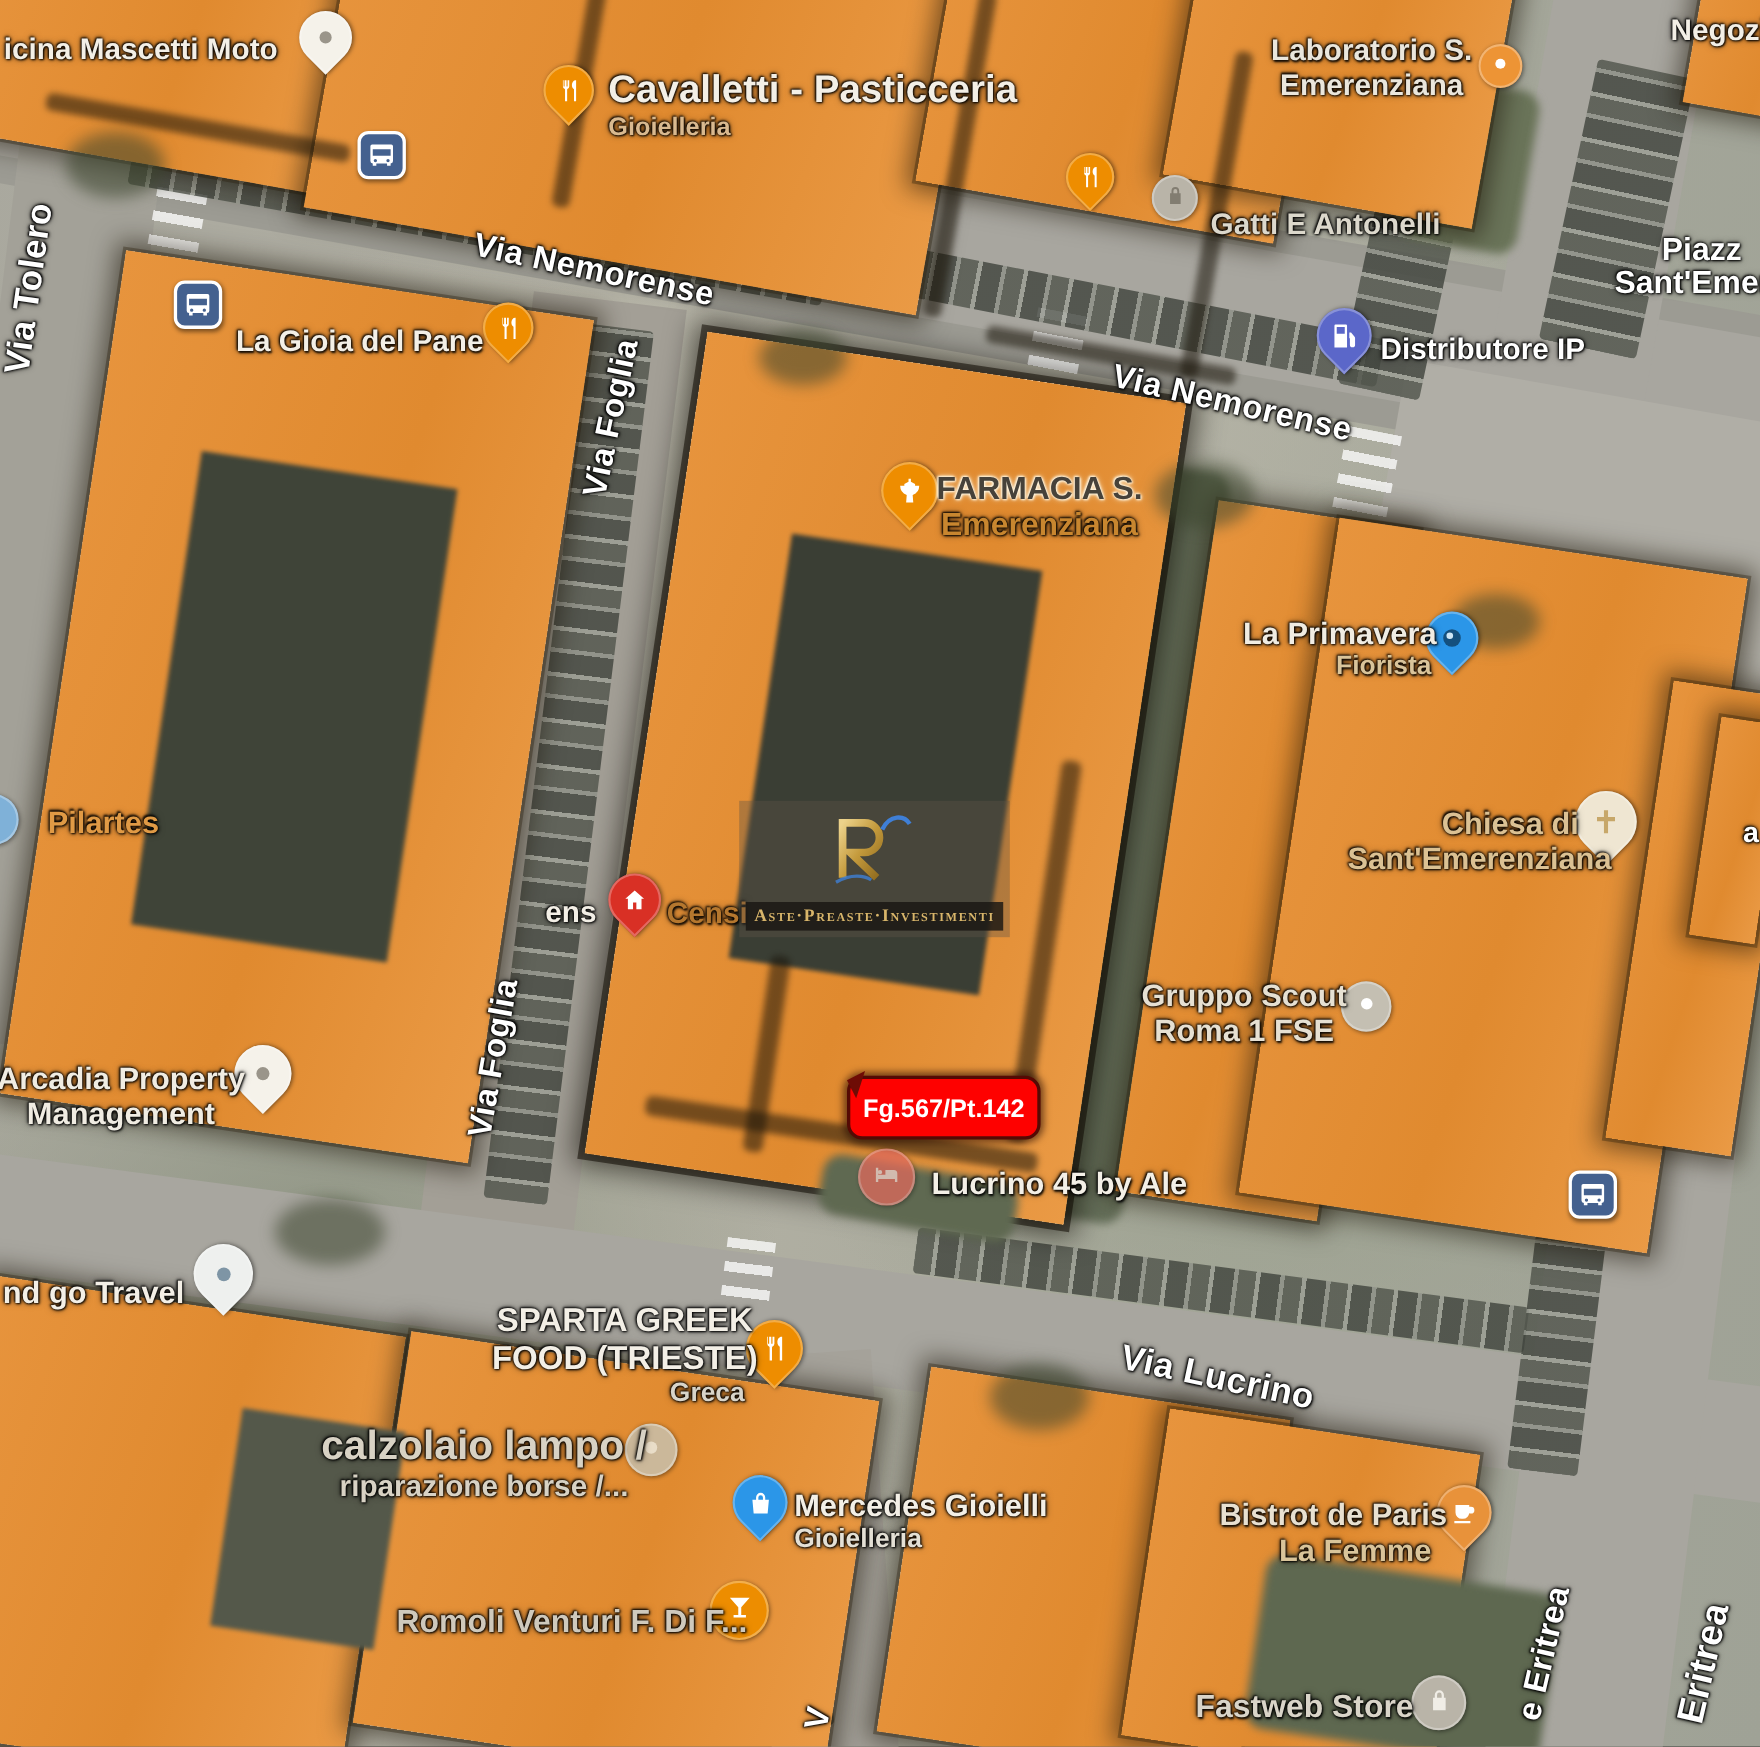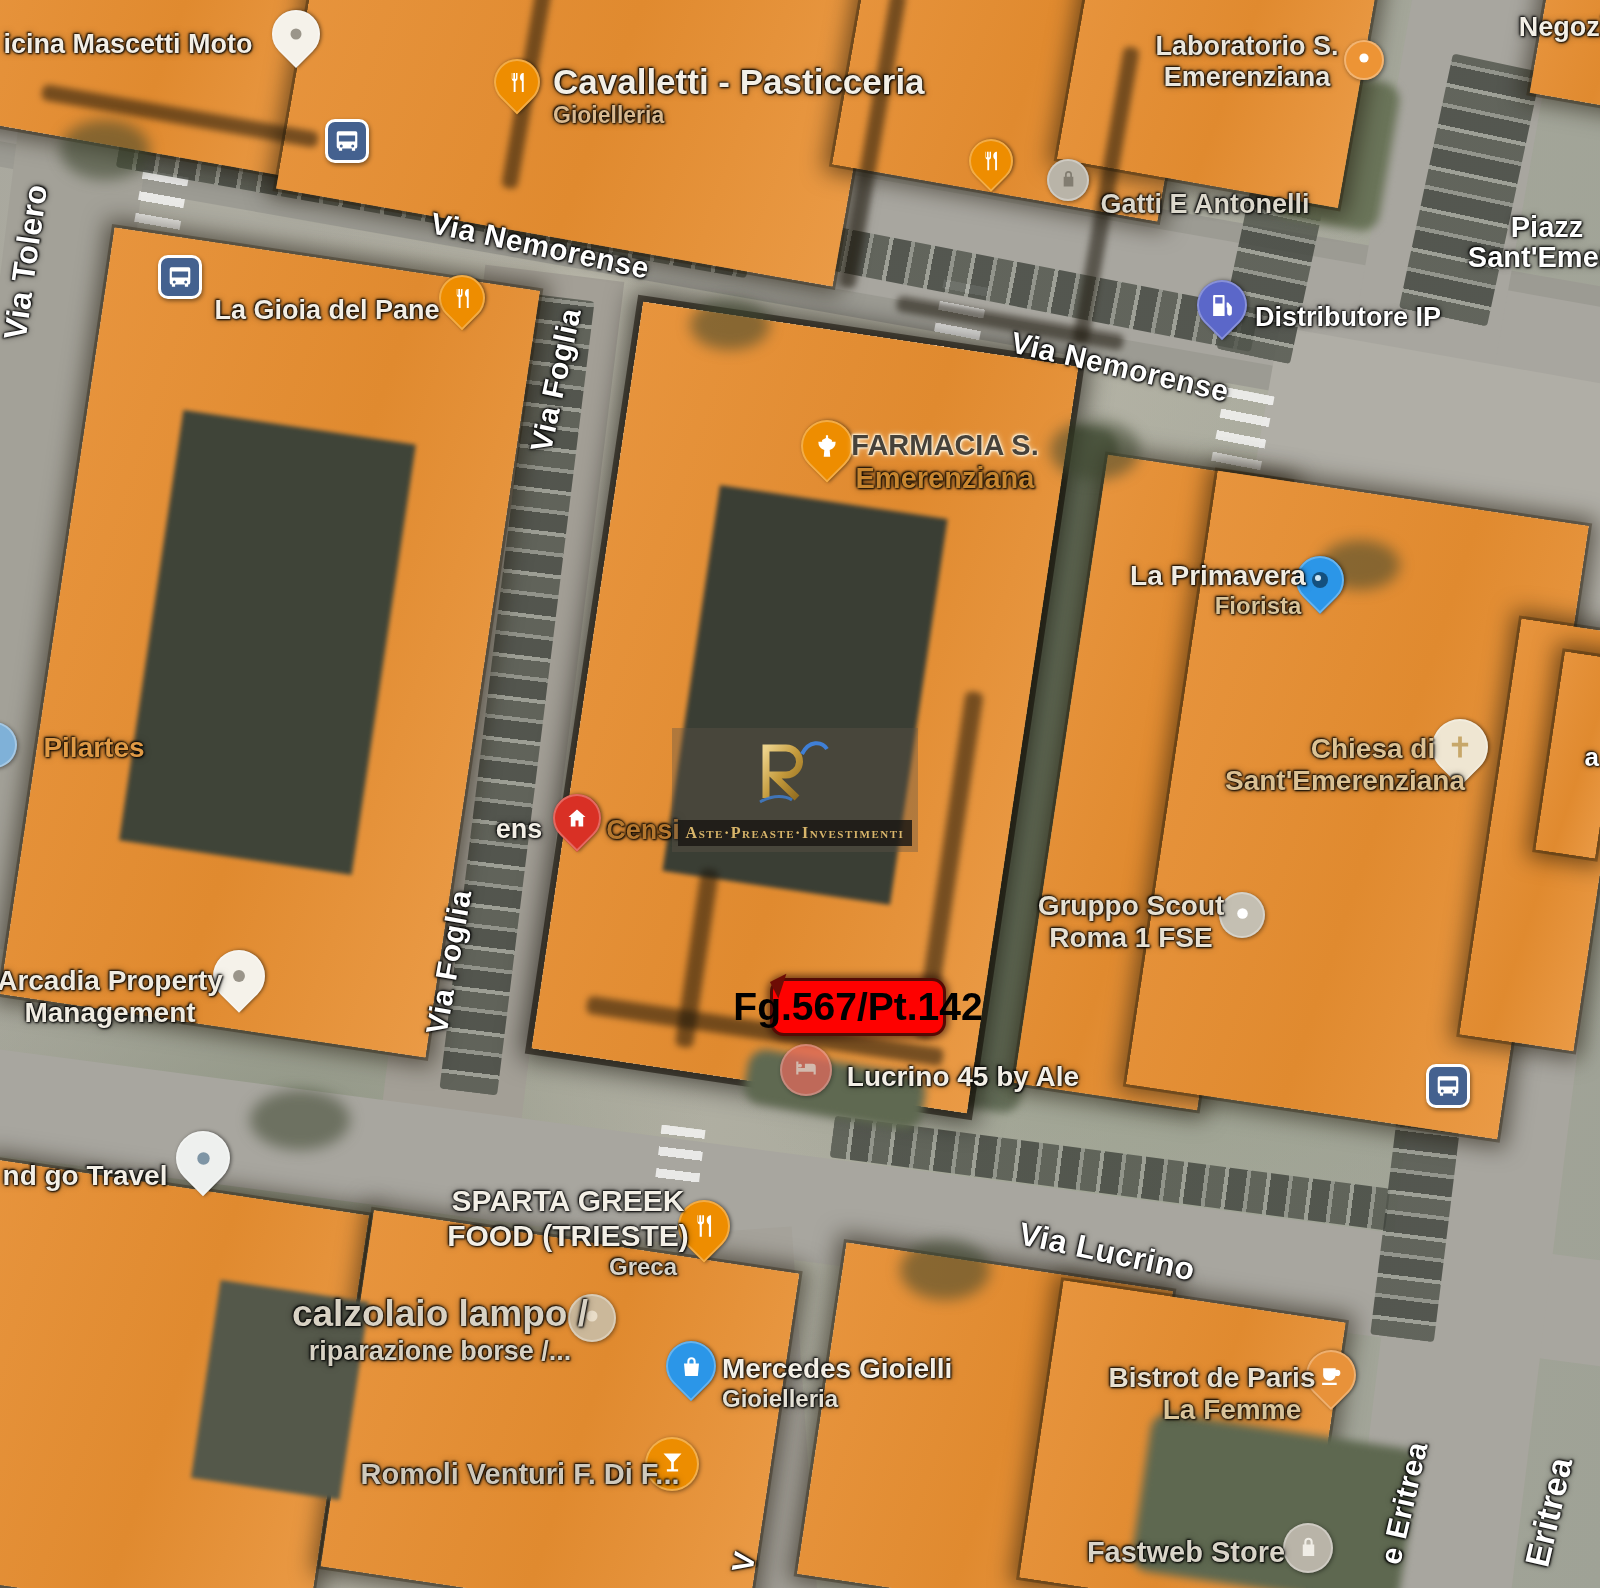--- a/index.html
+++ b/index.html
@@ -37,21 +37,21 @@
     display:flex;align-items:center;justify-content:center;box-shadow:1px 2px 4px rgba(0,0,0,.45);}
   #watermark{left:672px;top:728px;width:246px;height:124px;background:rgba(95,84,72,.38);
     display:flex;flex-direction:column;align-items:center;justify-content:flex-start;z-index:9;}
   #watermark .band{position:absolute;left:6px;right:6px;bottom:6px;height:26px;background:rgba(25,22,18,.82);
     display:flex;align-items:center;justify-content:center;}
   #watermark .band span{color:#d8b56a;font-family:"Liberation Serif",serif;font-variant:small-caps;
     font-size:16px;letter-spacing:1.5px;font-weight:700;}
   #badge{left:770px;top:978px;width:170px;height:52px;background:#FE0100;border:3px solid #550a04;
     border-radius:14px;display:flex;align-items:center;justify-content:center;z-index:8;
     box-shadow:0 0 7px 3px rgba(30,5,0,.55);}
-  #badge span{color:#000000;font-size:39px;font-weight:700;}
+  #badge span{color:#ffffff;font-size:23px;font-weight:700;}
   #badge::before{content:"";position:absolute;left:-16px;top:-12px;width:0;height:0;
     border:13px solid transparent;border-right-color:#6e0c05;transform:rotate(18deg);}
 </style>
 </head>
 <body>
 
 <div id="map">
   <div id="decor">
       <div class="abs street" style="left: -80px; top: 150px; width: 1800px; height: 160px; transform: rotate(10deg); background: rgb(156, 155, 147);"></div>
       <div class="abs street" style="left: -80px; top: 170px; width: 1800px; height: 115px; transform: rotate(10deg); background: rgb(168, 166, 159);"></div>

